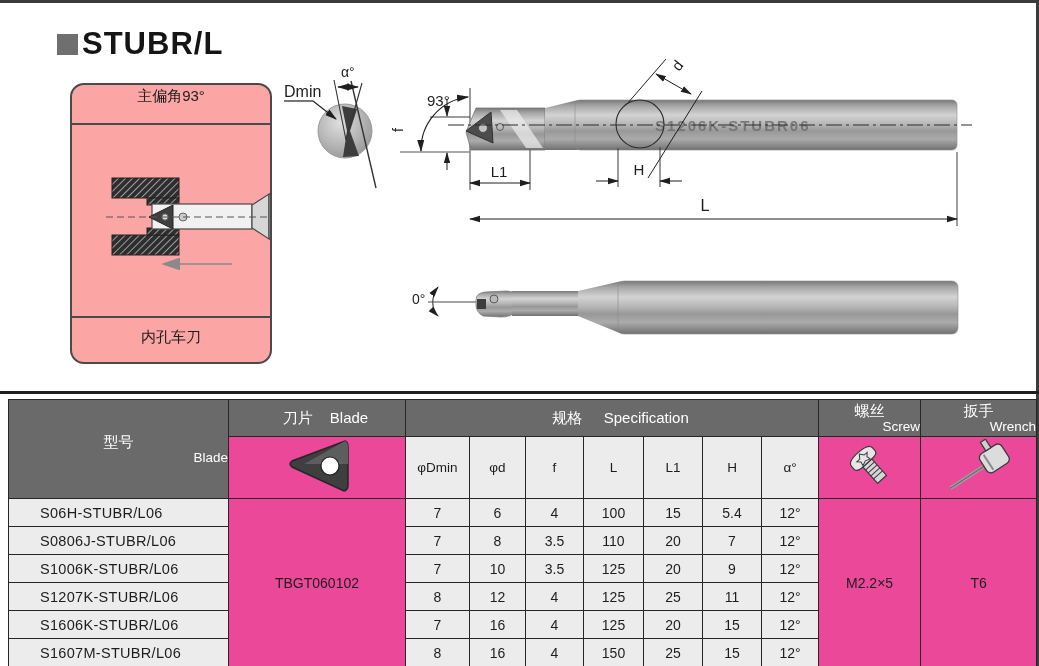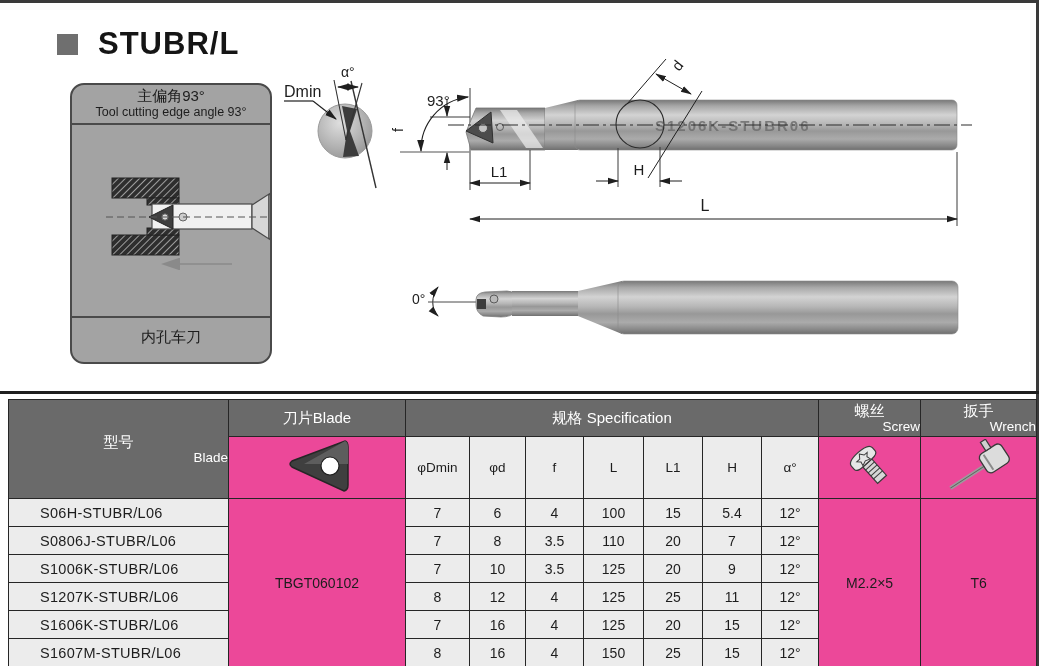--- a/index.html
+++ b/index.html
@@ -2,27 +2,27 @@
 <html><head>
 <meta charset="utf-8">
 <style>
   html,body{margin:0;padding:0;background:#fff;}
   .page{position:relative;width:1039px;height:666px;background:#fff;overflow:hidden;
         font-family:"Liberation Sans",sans-serif;color:#1d1d1d;}
   .edge-top{position:absolute;left:0;top:0;width:1039px;height:3px;background:#3a3a3a;}
   .edge-right{position:absolute;right:0;top:0;width:3px;height:666px;background:#3a3a3a;}
 
   
-  .title-row{position:absolute;left:57px;top:26px;display:flex;align-items:center;gap:20px;}
+  .title-row{position:absolute;left:57px;top:26px;display:flex;align-items:center;gap:4px;}
   .title-square{width:21px;height:21px;background:#6f6f6f;}
   .page-title{font-size:31px;font-weight:bold;letter-spacing:1px;color:#151515;}
 
   
   .info-box{position:absolute;left:70px;top:83px;width:202px;height:281px;border:2px solid #4a4a4a;
-            border-radius:14px;background:#a3a3a3;box-sizing:border-box;}
+            border-radius:14px;background:#fca5a5;box-sizing:border-box;}
   .ib-top{height:40px;border-bottom:2px solid #4a4a4a;text-align:center;padding-top:1px;box-sizing:border-box;}
   .ib-zh{font-size:15px;line-height:19px;}
   .ib-en{font-size:12.5px;line-height:15px;}
   .ib-mid{height:191px;}
   .ib-bottom{height:44px;border-top:2px solid #4a4a4a;text-align:center;padding-top:9px;box-sizing:border-box;}
 
   
   .main-diagram{position:absolute;left:0;top:0;}
   text{font-family:"Liberation Sans",sans-serif;}
 
@@ -30,21 +30,21 @@
   table.spec{position:absolute;left:8px;top:399px;width:1028px;border-collapse:collapse;
              table-layout:fixed;font-family:"Liberation Sans",sans-serif;}
   .top-rule{position:absolute;left:0;top:391px;width:1039px;height:3px;background:#1f1f1f;}
   table.spec td,table.spec th{border:1.6px solid #262626;padding:0;text-align:center;
              font-weight:normal;overflow:hidden;}
   .dark{background:#6a6a6a;color:#fff;}
   .light{background:#ececec;color:#1d1d1d;}
   .whitec{background:#ec4899;color:#1d1d1d;}
   .hdr-zh{font-size:15px;line-height:17px;display:block;}
   .hdr-en{font-size:13.5px;line-height:15px;display:block;text-align:right;}
-  .hdr-inline{font-size:15px;}
+  .hdr-inline{font-size:15px;margin-left:17px;}
   .subhdr{font-size:13.5px;}
   .row-type{text-align:left !important;padding-left:31px !important;font-size:14.5px;letter-spacing:.3px;}
   .cellv{font-size:14px;}
   tr.hdr1{height:37px;}
   tr.hdr2{height:62px;}
   tr.body{height:28px;}
 </style>
 </head>
 <body>
 
@@ -53,21 +53,20 @@
   <div class="edge-right"></div>
 
   <div class="title-row">
     <div class="title-square"></div>
     <div class="page-title">STUBR/L</div>
   </div>
 
   <div class="info-box">
     <div class="ib-top">
       <div class="ib-zh">主偏角93°</div>
-      <div class="ib-en">Tool cutting edge angle 93°</div>
     </div>
     <div class="ib-mid">
       <svg width="198" height="191" viewBox="0 0 198 191">
         <defs>
           <pattern id="hatch" width="5" height="5" patternUnits="userSpaceOnUse" patternTransform="rotate(45)">
             <rect width="5" height="5" fill="#2e2e2e"></rect>
             <line x1="0" y1="0" x2="0" y2="5" stroke="#cfcfcf" stroke-width="1.4"></line>
           </pattern>
           <marker id="mG" markerWidth="12" markerHeight="8" refX="10" refY="4" orient="auto">
             <path d="M0,0 L12,4 L0,8 Z" fill="#8a8a8a"></path>

